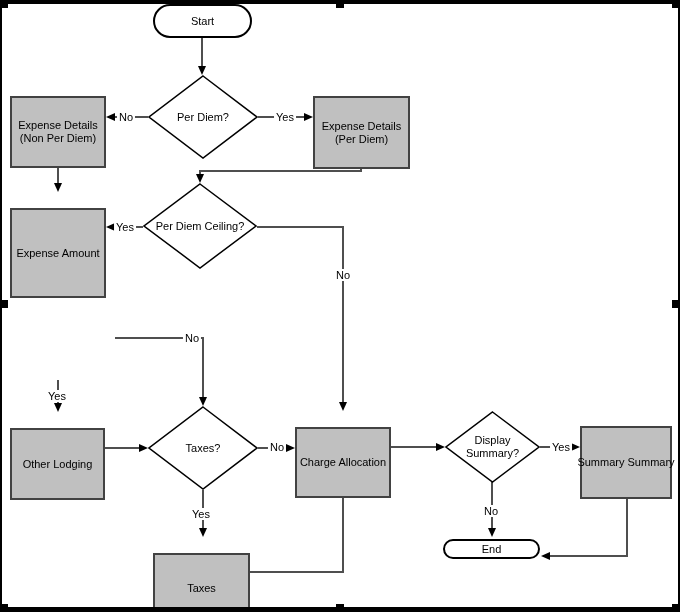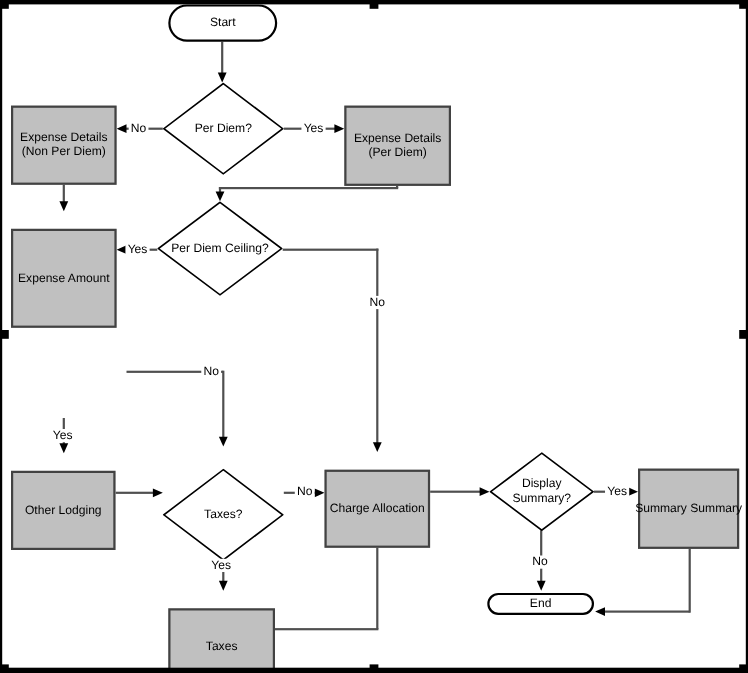--- a/index.html
+++ b/index.html
@@ -135,21 +135,21 @@
         <polygon points="57,1 113,43 57,85 1,43"></polygon>
       </svg>
     <span class="nlabel">Per Diem Ceiling?</span>
   </div>
 
 
   <div class="box" style="left:10px;top:412px;width:95px;height:72px;">
     <span class="nlabel">Other Lodging</span>
   </div>
 
-  <div class="dwrap" style="left:148px;top:426px;width:110px;height:84px;">
+  <div class="dwrap" style="left:148px;top:406px;width:110px;height:84px;">
     <svg width="110" height="84" viewBox="0 0 110 84">
         <polygon points="55,1 109,42 55,83 1,42"></polygon>
       </svg>
     <span class="nlabel">Taxes?</span>
   </div>
 
   <div class="box" style="left:295px;top:411px;width:96px;height:71px;">
     <span class="nlabel">Charge Allocation</span>
   </div>
 

